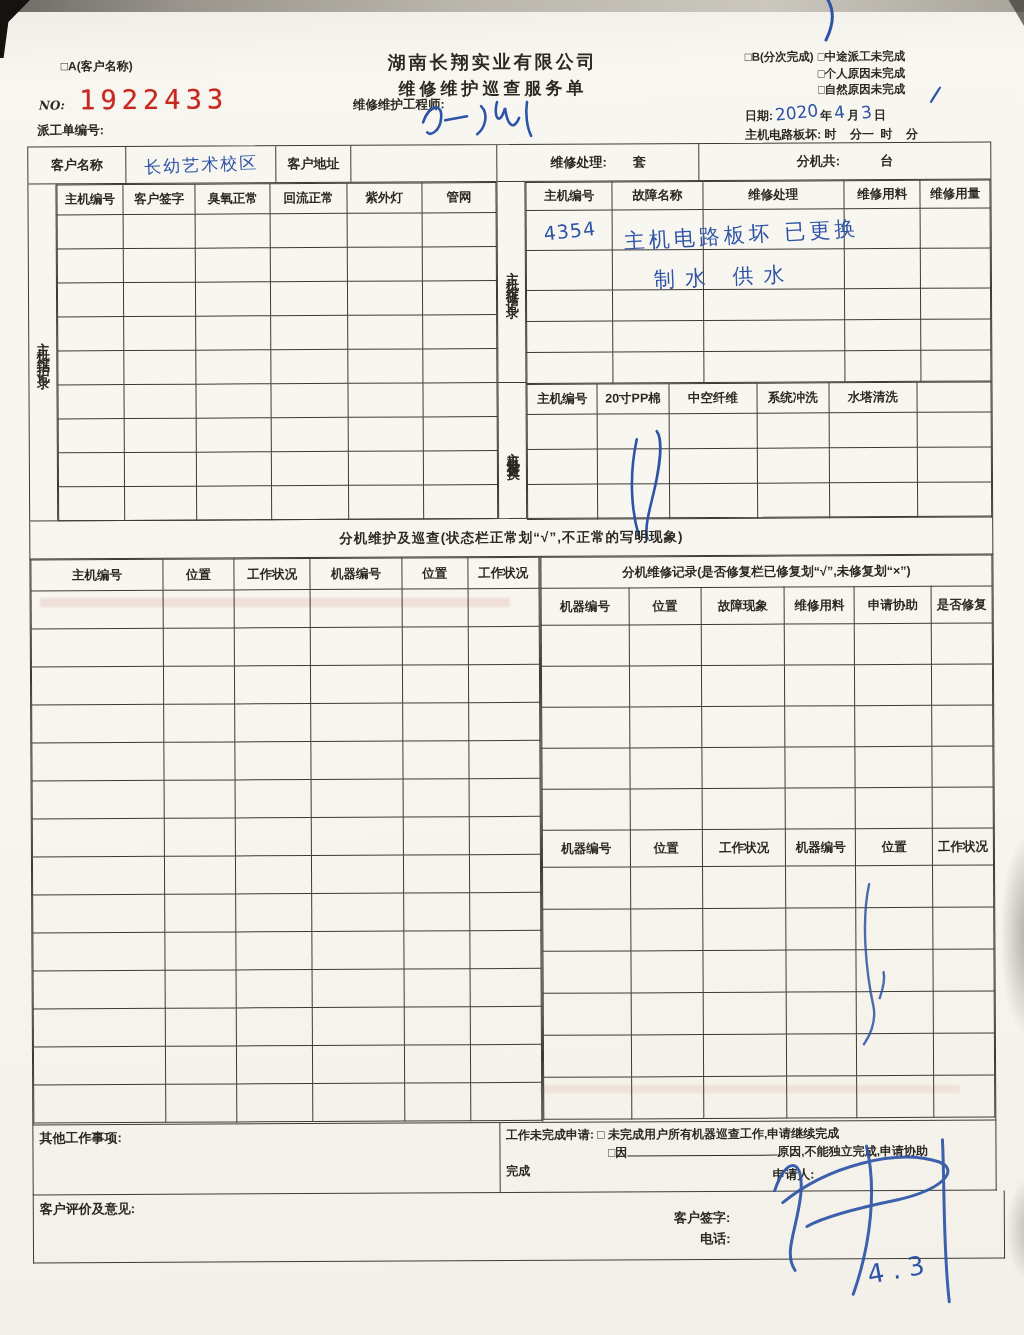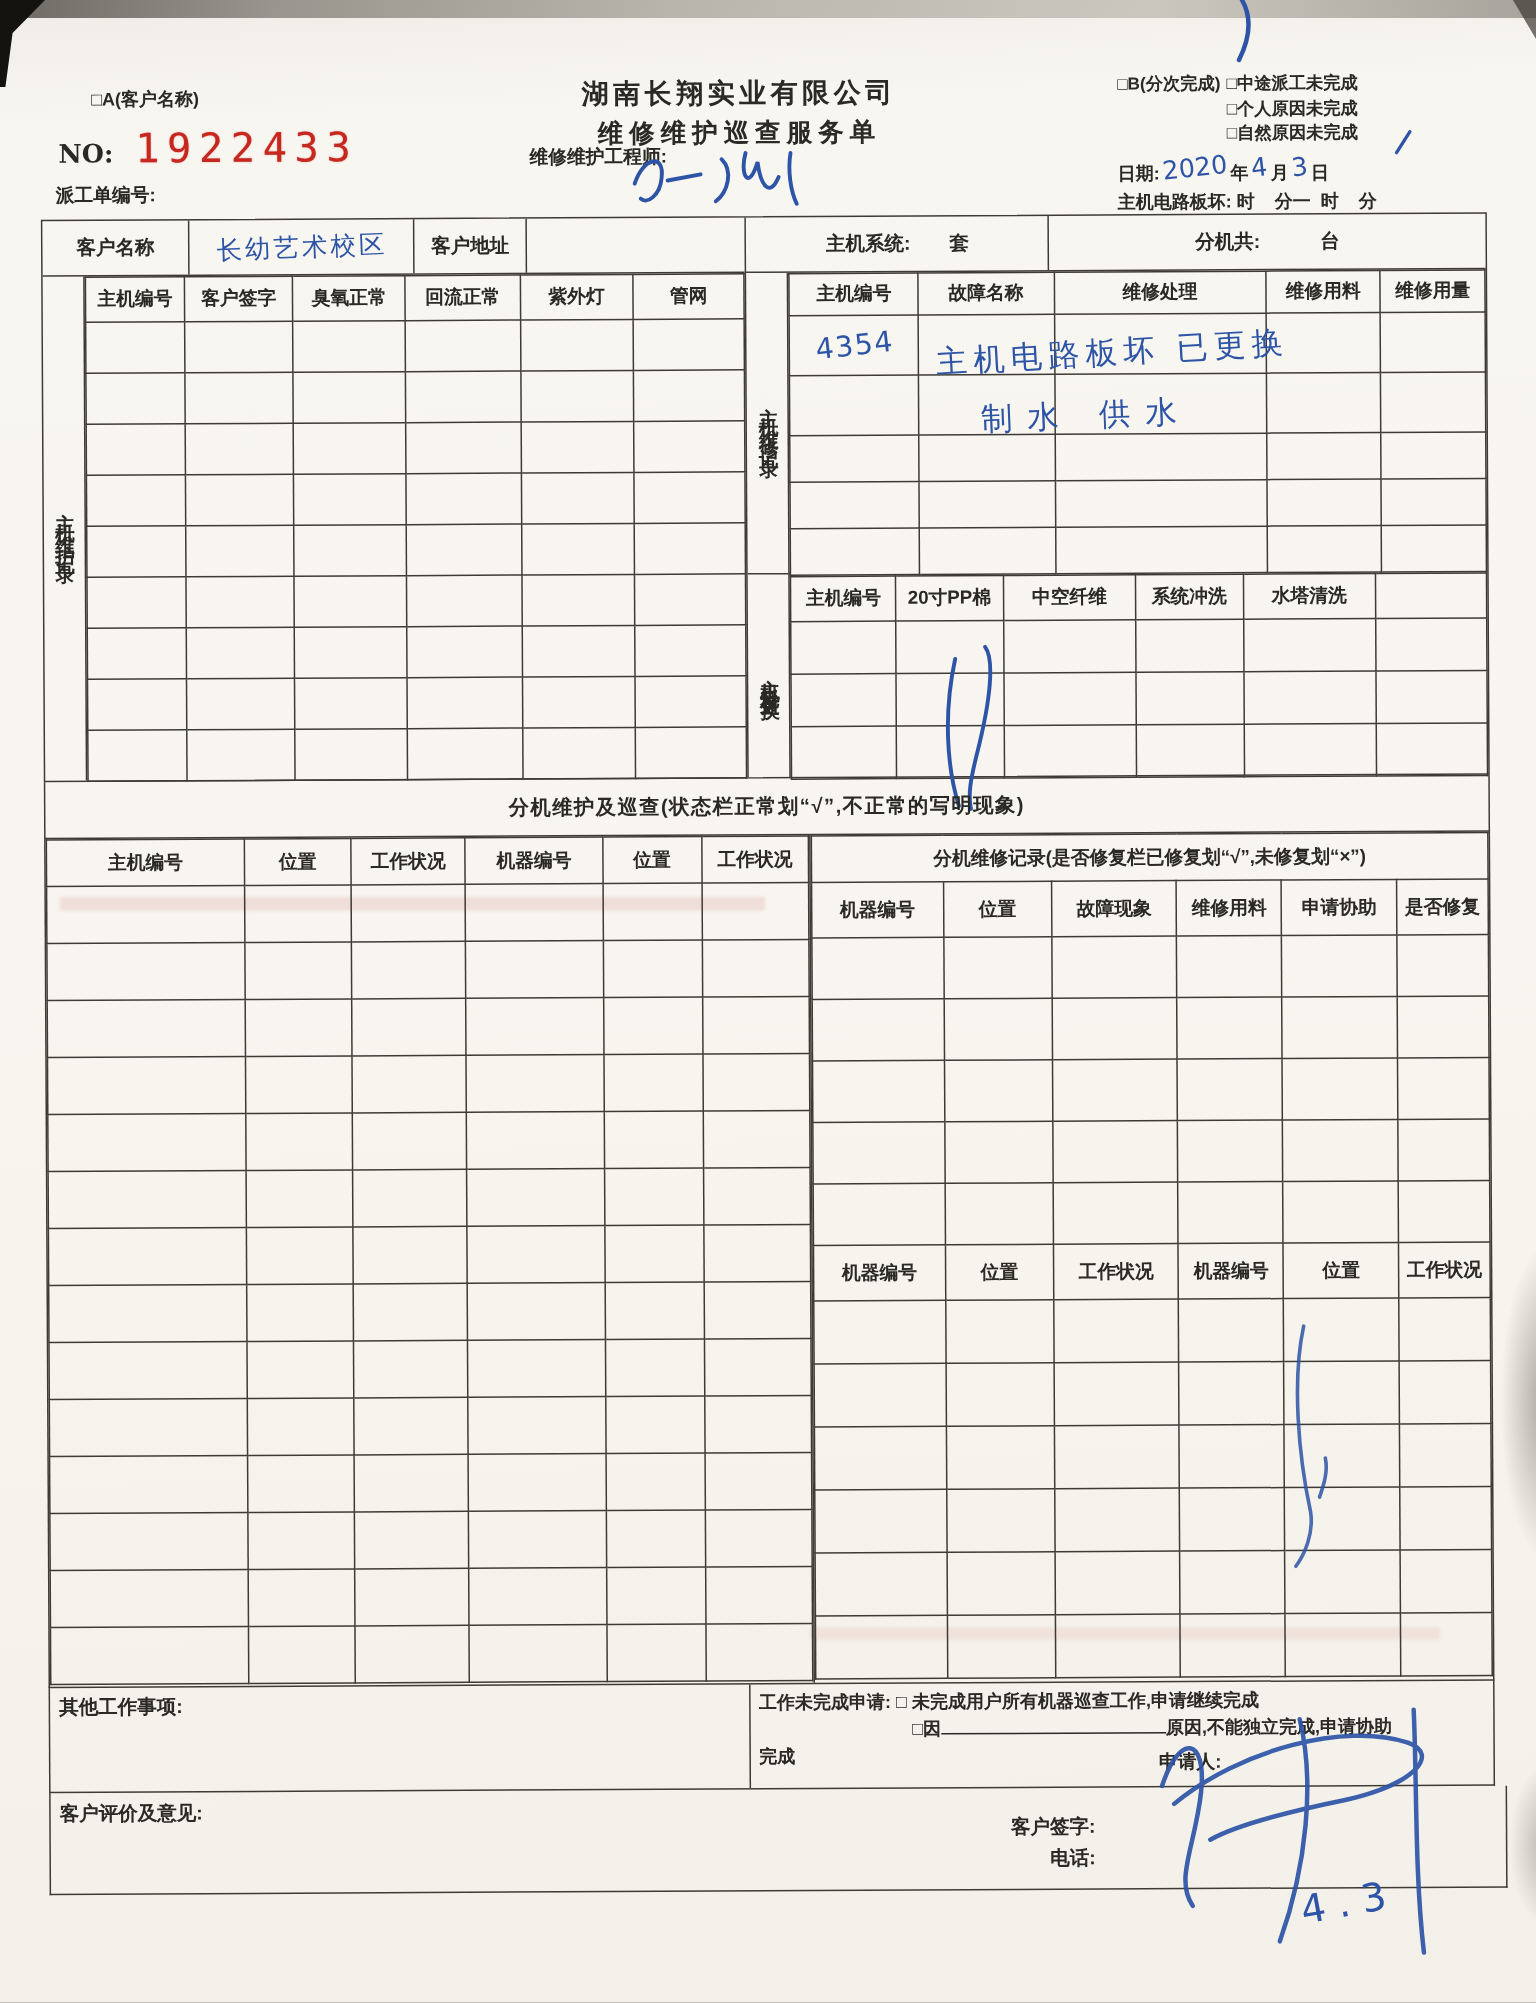--- a/index.html
+++ b/index.html
@@ -31,21 +31,21 @@
   .smear-2 { position:absolute; left:540px; top:1085px; width:420px; height:8px;
     background: rgba(216,140,130,.16); filter: blur(1px); }
 
   .sheet { position:absolute; left:26px; top:44px; width:972px; height:1260px;
     transform: rotate(-0.3deg); color:#2b2924; }
 
   
   .hdr { position:absolute; left:0; top:0; width:100%; height:100px; }
   .opt-a { position:absolute; left:38px; top:12px; font-size:12px; font-weight:700; }
   .no-line { position:absolute; left:16px; top:38px; }
-  .no-label { font-size:17px; font-weight:700; font-family:"DejaVu Serif", serif; }
+  .no-label { font-size:12px; font-weight:700; font-style:italic; font-family:"DejaVu Serif", serif; }
   .no-value { font-family:"DejaVu Sans Mono", monospace; font-size:27px; color:#c6271f;
     letter-spacing:5px; margin-left:10px; text-shadow:0 0 1px rgba(198,39,31,.55); }
   .dispatch { position:absolute; left:14px; top:76px; font-size:12.5px; font-weight:700; }
   .titles { position:absolute; left:300px; top:6px; width:340px; text-align:center;
     font-family:"Liberation Serif", serif; }
   .title1 { font-size:18px; font-weight:700; letter-spacing:3px; }
   .title2 { font-size:17px; font-weight:700; letter-spacing:4px; margin-top:3px; }
   .engineer { position:absolute; left:330px; top:52px; font-size:12.5px; font-weight:700; }
   .hdr-right { position:absolute; left:722px; top:6px; width:250px; font-size:11.5px; font-weight:700; line-height:1.45; }
   .optb-row { display:flex; gap:4px; }
@@ -307,21 +307,21 @@
                 </tr>
               </tbody>
           </table>
         </div>
       </div>
     </div>
 
     <div class="half half-r">
       <div class="client-row">
         <div class="c c-brd" style="width:41%; gap:26px">
-          <span>主机系统:</span>
+          <span>维修处理:</span>
           <span>套</span>
         </div>
         <div class="c" style="flex:1; gap:40px">
           <span>分机共:</span>
           <span>台</span>
         </div>
       </div>
       <div class="half-body">
         <div class="vstack">
           <div class="vlabel vl-b">主机维修记录</div>

